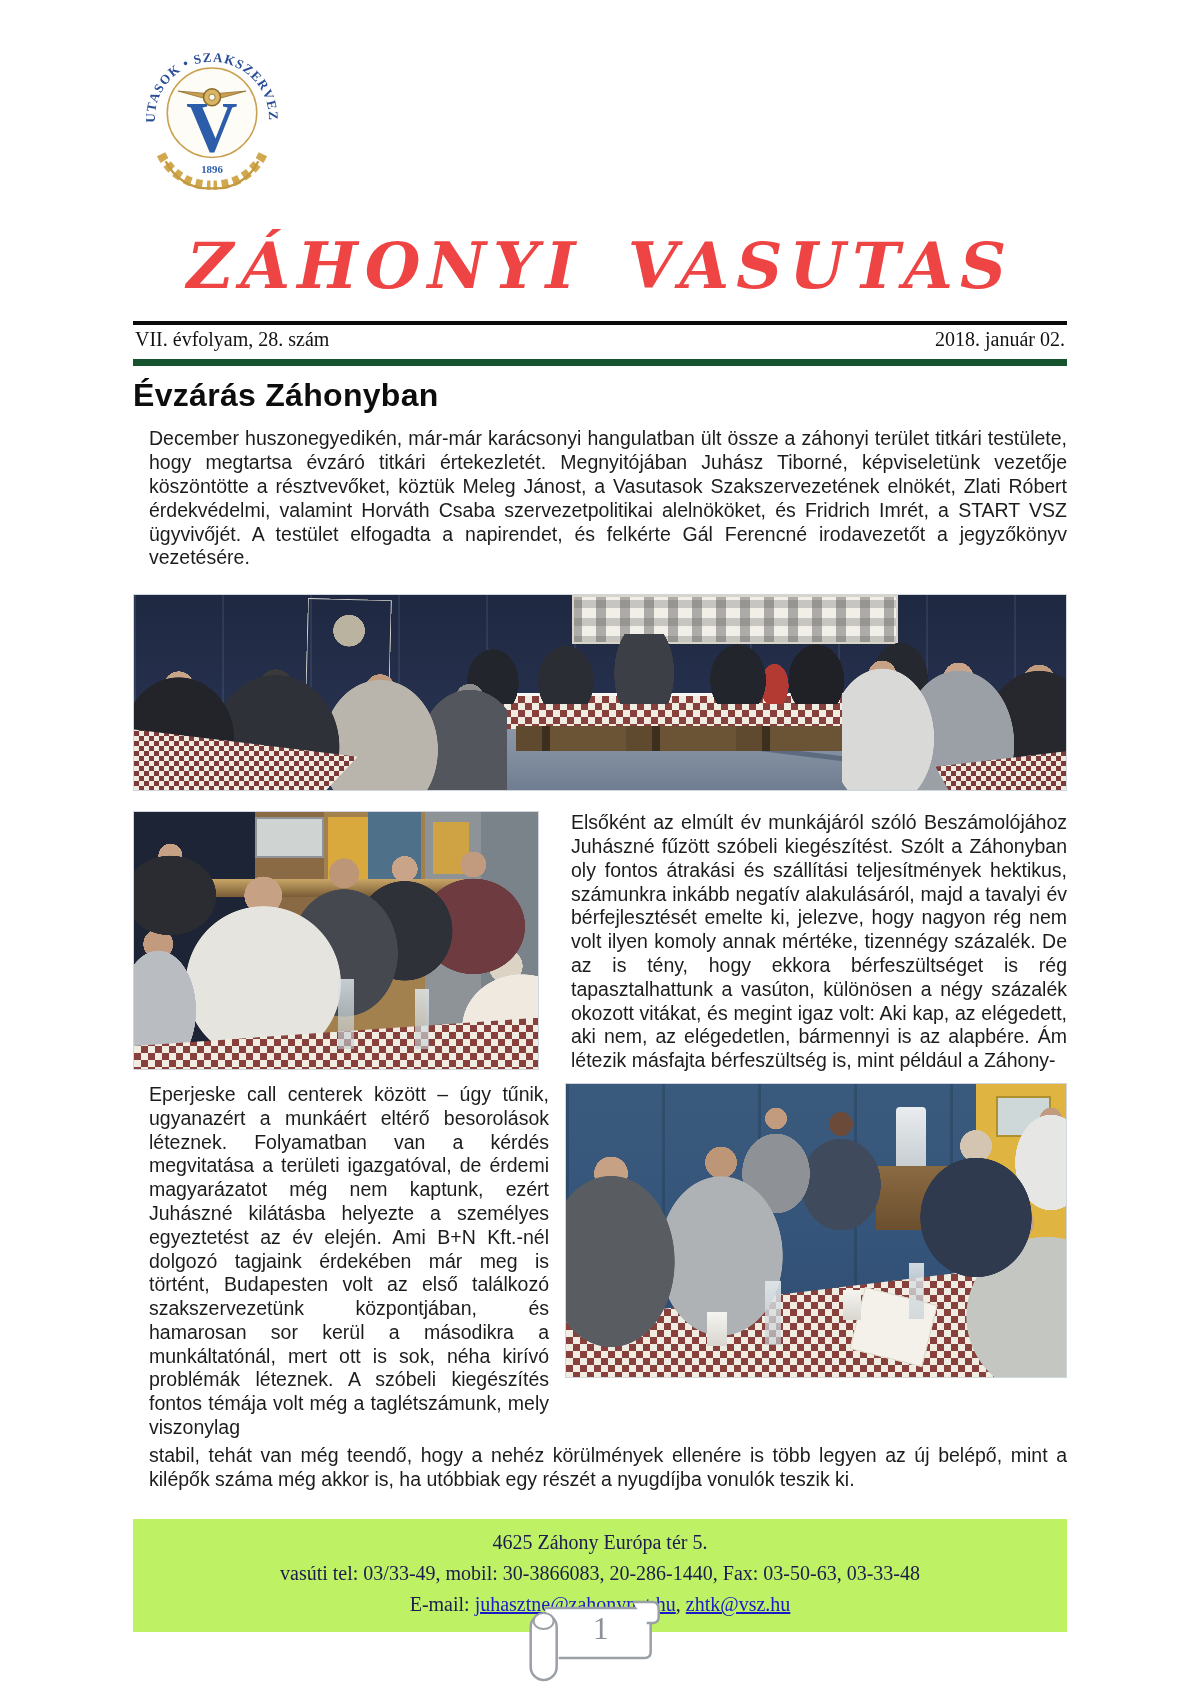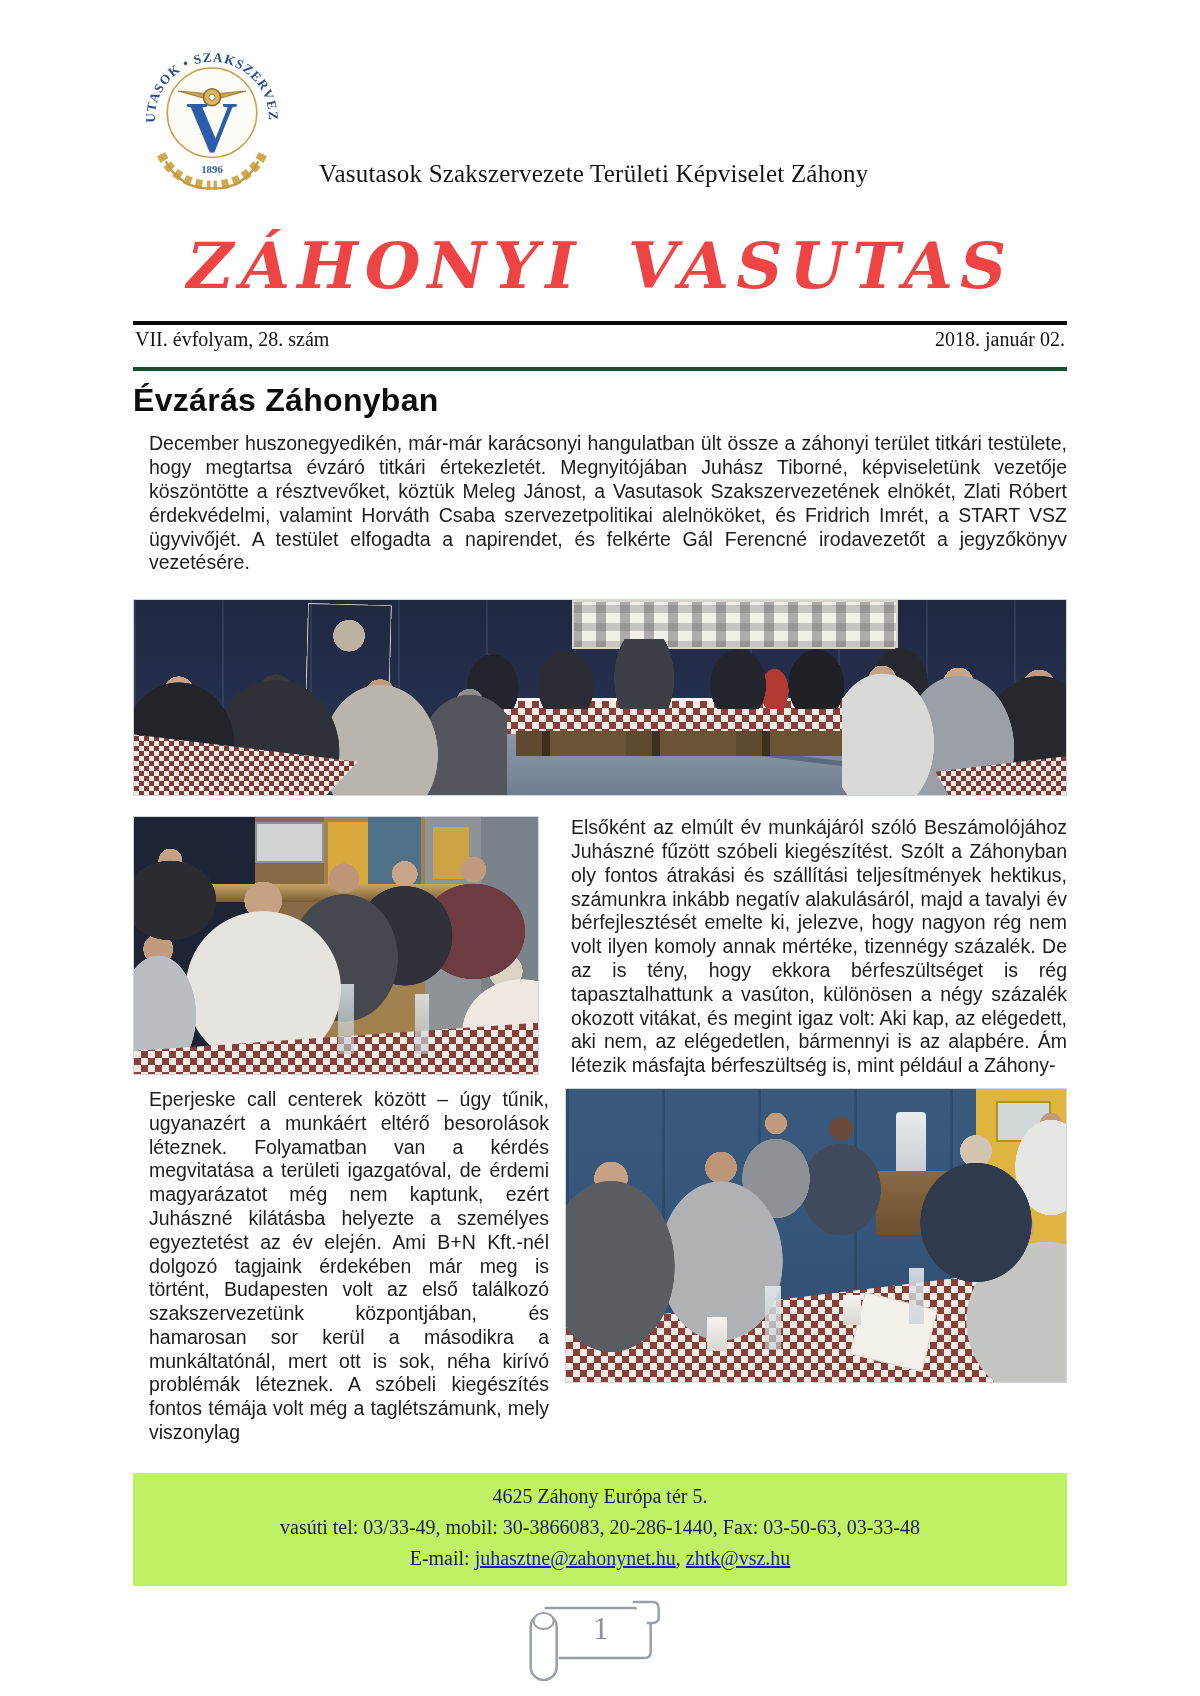--- a/index.html
+++ b/index.html
@@ -15,23 +15,23 @@
     font-family:"Liberation Serif",serif;font-size:25px;color:#141414;
     padding:0 0 8px 28px;white-space:nowrap;letter-spacing:.2px;
   }
   .paper-title{
     margin-top:36px;text-align:center;
     font-family:"DejaVu Serif",serif;font-style:italic;font-weight:bold;
     font-size:64px;line-height:1.05;color:#ef4444;
     letter-spacing:7px;word-spacing:16px;white-space:nowrap;
   }
   .issue-bar{
-    margin-top:22px;border-top:4px solid #0a0a0a;border-bottom:4px solid #14532d;
+    margin-top:22px;border-top:4px solid #0a0a0a;border-bottom:7px solid #14532d;
     display:flex;justify-content:space-between;align-items:center;
-    font-family:"Liberation Serif",serif;font-size:20px;padding:3px 2px 16px 2px;color:#111;
+    font-family:"Liberation Serif",serif;font-size:20px;padding:3px 2px 8px 2px;color:#111;
   }
   
   h1.headline{
     margin:12px 0 0 0;font-size:32px;line-height:1.1;font-weight:bold;color:#0d0d0d;
     letter-spacing:.3px;
   }
   p.body-text{
     margin:14px 0 0 16px;font-size:19.5px;line-height:23.8px;text-align:justify;color:#1c1c1c;
   }
   .rowA{display:grid;grid-template-columns:406px 1fr;column-gap:16px;margin-top:20px;}
@@ -191,21 +191,20 @@
           <textPath href="#ringPath" startOffset="50%" text-anchor="middle">VASUTASOK • SZAKSZERVEZETE</textPath>
         </text>
         <text x="100" y="152" text-anchor="middle" font-family="Liberation Serif, serif" font-size="92" font-weight="bold" fill="#2b5daa">V</text>
         <path d="M92,84 L56,74 L92,77 Z" fill="#caa04e" stroke="#8a6a2a" stroke-width="1"></path>
         <path d="M108,84 L144,74 L108,77 Z" fill="#caa04e" stroke="#8a6a2a" stroke-width="1"></path>
         <circle cx="100" cy="82" r="11" fill="#d8b562" stroke="#8a6a2a" stroke-width="2"></circle>
         <circle cx="100" cy="82" r="4" fill="#fdfcf7" stroke="#8a6a2a" stroke-width="1"></circle>
         <text x="100" y="180" text-anchor="middle" font-family="Liberation Serif, serif" font-size="14" font-weight="bold" fill="#2b5daa">1896</text>
       </svg>
     </div>
-    <div class="org-name">Vasutasok Szakszervezete Területi Képviselet Záhony</div>
   </header>
 
   <div class="paper-title">ZÁHONYI VASUTAS</div>
 
   <div class="issue-bar">
     <span>VII. évfolyam, 28. szám</span>
     <span>2018. január 02.</span>
   </div>
 
   <h1 class="headline">Évzárás Záhonyban</h1>
@@ -247,20 +246,21 @@
       <div class="p3-pic"></div>
       <div class="p3-urn"></div>
       <div class="p3-cabinet"></div>
       <div class="p3-cloth checker"></div>
       <div class="p3-people"></div>
       <div class="p3-paper"></div>
       <div class="p3-cups"></div>
     </div>
   </div>
 
+  <p class="body-text closing">stabil, tehát van még teendő, hogy a nehéz körülmények ellenére is több legyen az új belépő, mint a kilépők száma még akkor is, ha utóbbiak egy részét a nyugdíjba vonulók teszik ki.</p>
 
   <footer class="footer-box">
     <div>4625 Záhony Európa tér 5.</div>
     <div>vasúti tel: 03/33-49, mobil: 30-3866083, 20-286-1440, Fax: 03-50-63, 03-33-48</div>
     <div>
       <span>E-mail:</span>
       <a href="#">juhasztne@zahonynet.hu</a><span>, </span><a href="#">zhtk@vsz.hu</a>
     </div>
   </footer>
 

